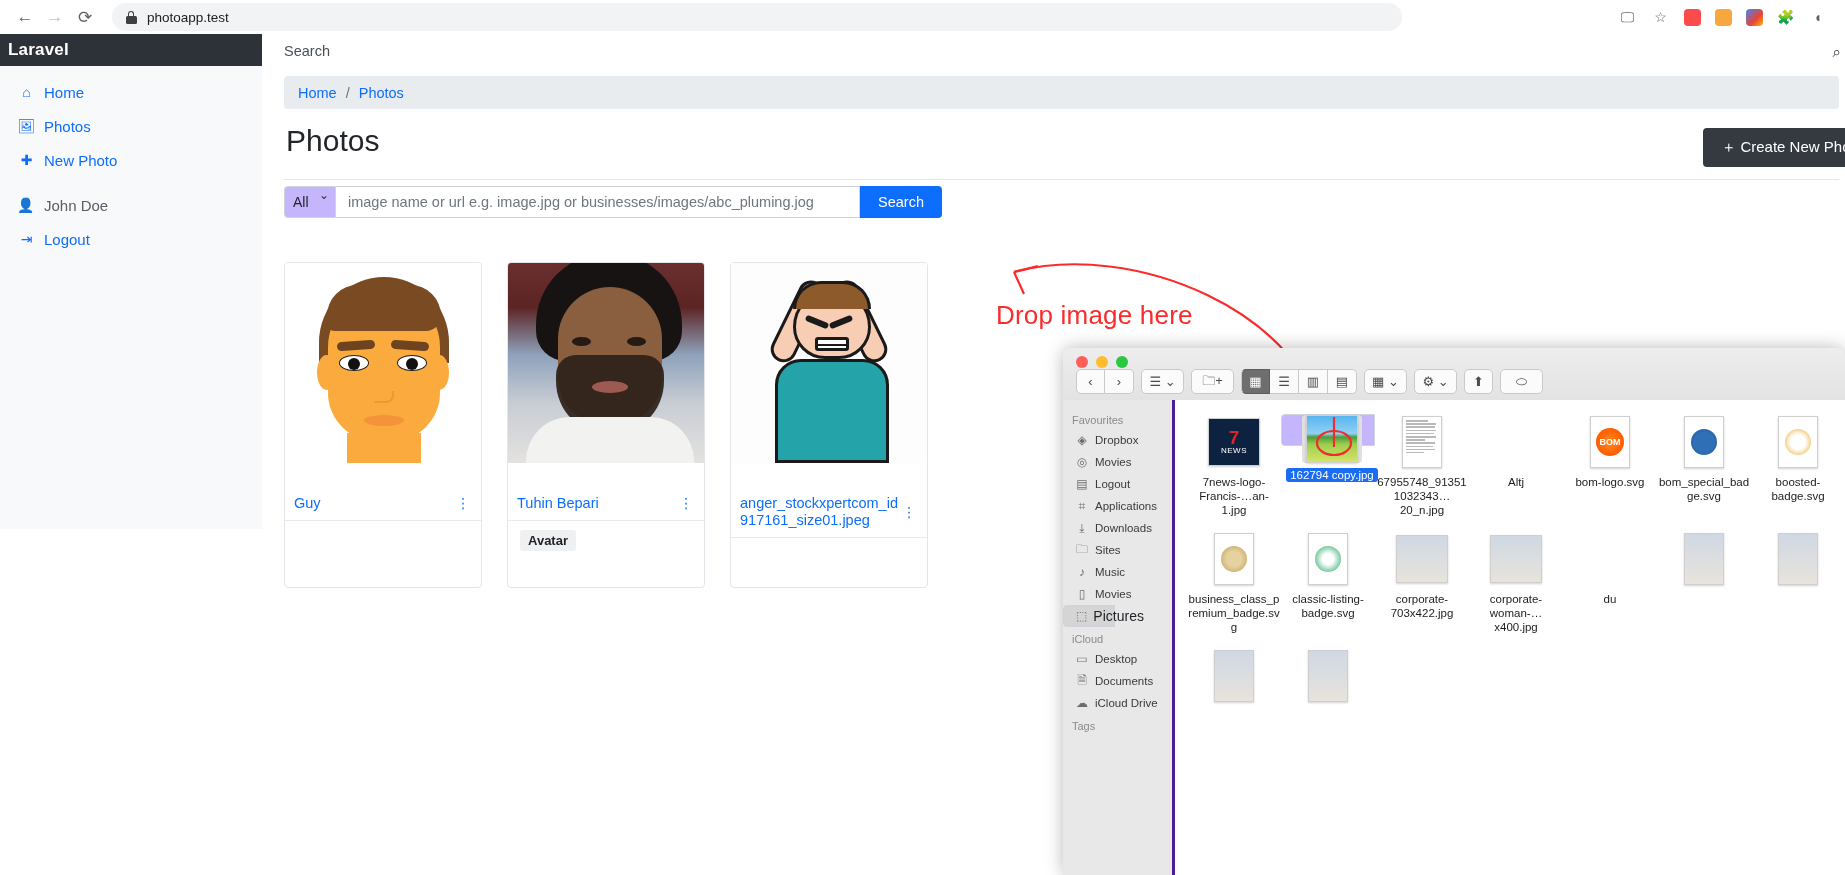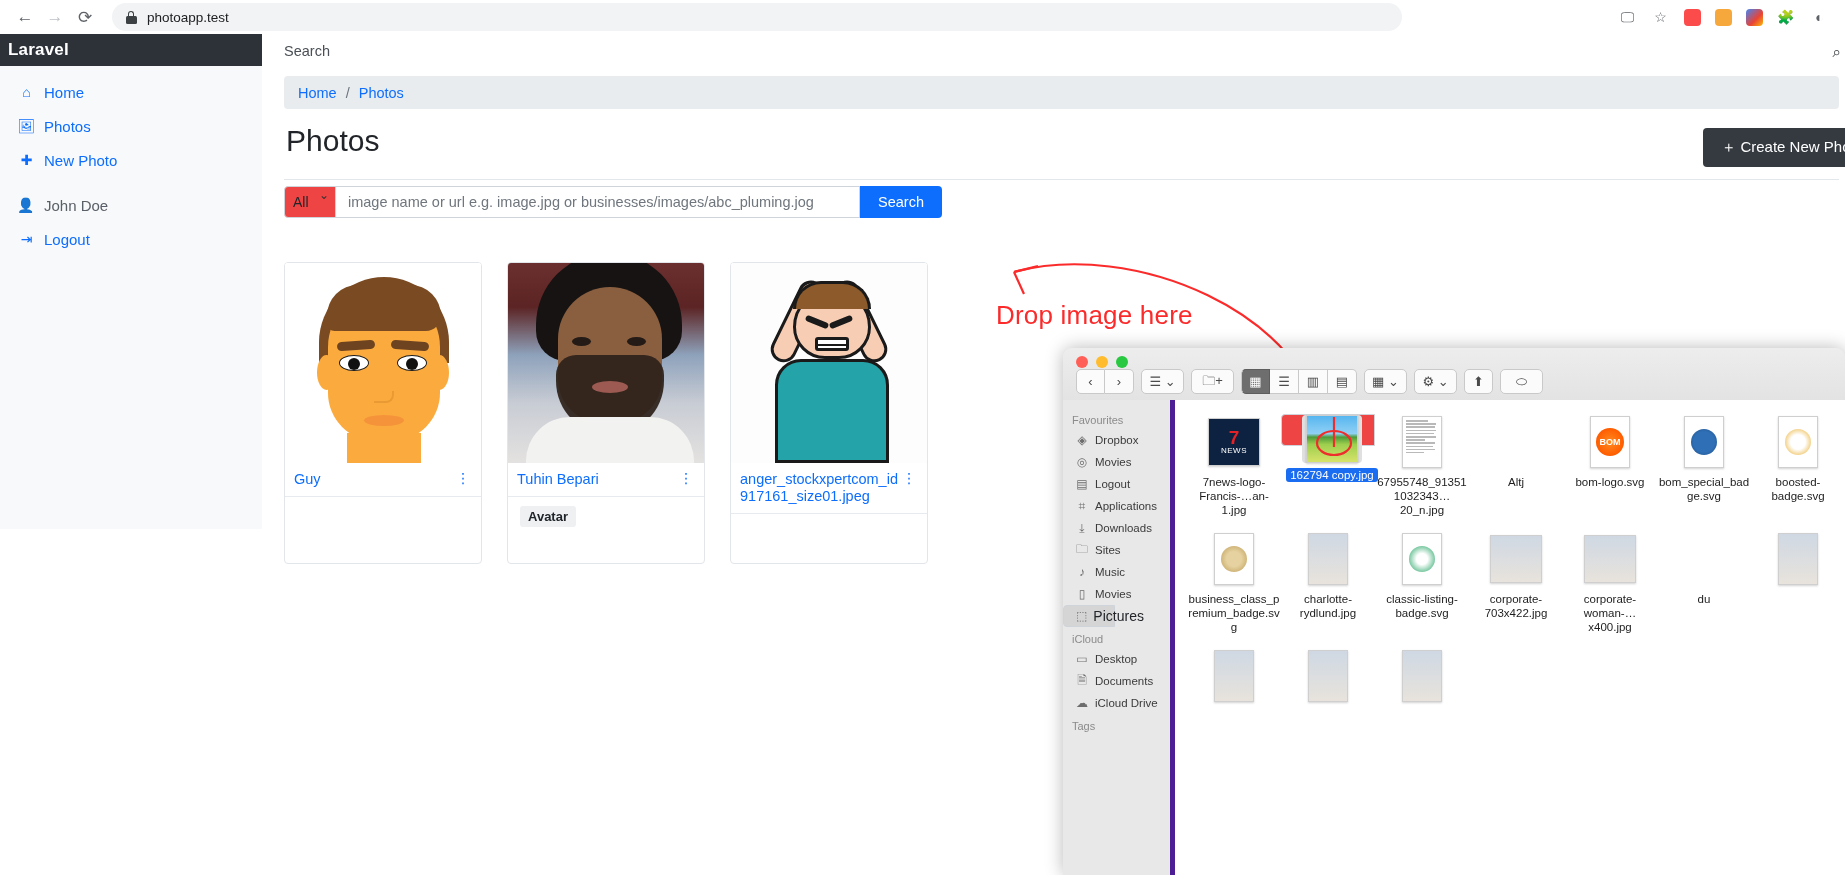--- a/index.html
+++ b/index.html
@@ -72,41 +72,41 @@
   .hr{ position:absolute; top:113px; left:22px; width:1555px; height:1px; background:#e3e6ea;}
   .create-btn{
     position:absolute; top:62px; right:-36px; background:#343a40; color:#fff;
     border:none; border-radius:4px; padding:10px 18px; font-size:15px; cursor:pointer;
     white-space:nowrap;
   }
 
   .filter-row{ position:absolute; top:120px; left:22px; display:flex; height:32px;}
   .sel{
     width:52px; height:32px; border:1px solid #ced4da; border-radius:4px 0 0 4px;
-    background:#ef4444; font-size:14px; color:#212529; padding-left:8px;
+    background:#c4b5fd; font-size:14px; color:#212529; padding-left:8px;
     font-family:"Liberation Sans", sans-serif; appearance:none; cursor:pointer;
   }
   .sel-wrap{ position:relative;}
   .sel-wrap::after{ content:"⌄"; position:absolute; right:7px; top:2px; font-size:12px; color:#333; pointer-events:none;}
   .txt-input{
     width:524px; height:32px; border:1px solid #ced4da; border-left:none;
     font-size:14.5px; padding-left:12px; color:#212529; outline:none;
     font-family:"Liberation Sans", sans-serif;
   }
   .txt-input::placeholder{ color:#6f767d;}
   .srch-btn{
     height:32px; background:#0d6efd; color:#fff; border:none; border-radius:0 4px 4px 0;
     padding:0 18px; font-size:14.5px; cursor:pointer; font-family:"Liberation Sans", sans-serif;
   }
 
   
   .cards{ position:absolute; top:196px; left:22px; display:flex; gap:25px;}
   .card{ width:198px; background:#fff; border:1px solid #e2e5e9; border-radius:4px; overflow:hidden;}
   .card-img{ width:100%; height:200px; background:#fff; position:relative; overflow:hidden;}
-  .card-head{ display:flex; align-items:flex-start; justify-content:space-between; padding:8px 8px 8px 9px;}
+  .card-head{ display:flex; align-items:center; justify-content:space-between; padding:8px 8px 8px 9px;margin-top:24px;}
   .card-title{ color:#0d6efd; font-size:14.5px; line-height:1.16; word-break:break-word; cursor:pointer;}
   .kebab{ color:#0d6efd; font-size:14px; line-height:1; cursor:pointer; padding:0 3px; letter-spacing:0; }
   .card-body{ border-top:1px solid #e7eaee; min-height:50px; padding:9px 12px;}
   .badge{ background:#eef0f2; color:#212529; font-size:13px; font-weight:700; border-radius:3px; padding:3px 8px; display:inline-block;}
 
   
   .av{ position:absolute; inset:0; background:#fff;}
   .av .hair{ position:absolute; left:34px; top:14px; width:130px; height:86px; background:#7a4a22; border-radius:65px 65px 0 0;}
   .av .face{ position:absolute; left:43px; top:28px; width:112px; height:150px; background:#fbab3e; border-radius:56px 56px 48px 48px;}
   .av .ear{ position:absolute; top:92px; width:19px; height:35px; background:#fbab3e; border-radius:50%;}
@@ -163,21 +163,21 @@
   .fin-tools{ position:absolute; top:21px; left:13px; display:flex; align-items:center; gap:7px;}
   .tbtn{ height:25px; min-width:29px; background:#fbfbfb; border:1px solid #c9c9c9; border-radius:5px;
     display:flex; align-items:center; justify-content:center; font-size:13px; color:#4a4a4a; cursor:pointer;}
   .tgroup{ display:flex; }
   .tgroup .tbtn{ border-radius:0; border-left:none;}
   .tgroup .tbtn:first-child{ border-radius:5px 0 0 5px; border-left:1px solid #c9c9c9;}
   .tgroup .tbtn:last-child{ border-radius:0 5px 5px 0;}
   .tbtn.active{ background:#6e6e6e; color:#fff; border-color:#5d5d5d;}
   .tbtn.wide{ min-width:43px;}
   .fin-body{ position:absolute; top:52px; left:0; right:0; bottom:0; display:flex;}
-  .fin-side{ width:112px; background:#e9e8e8; border-right:5px solid #4c1d95; padding-top:8px; font-size:11.5px; color:#3b3b3b;}
+  .fin-side{ width:112px; background:#e9e8e8; border-right:3px solid #4c1d95; padding-top:8px; font-size:11.5px; color:#3b3b3b;}
   .fin-group{ color:#8b8b8b; padding:6px 0 3px 9px; font-size:11px;}
   .fin-row{ display:flex; align-items:center; gap:6px; padding:3px 0 3px 12px; height:22px; cursor:pointer;}
   .fin-row.sel{ background:#d6d5d5;}
   .fin-ico{ width:14px; text-align:center; font-size:12px; color:#6d6d6d;}
   .fin-grid{ flex:1; background:#ffffff; padding:14px 0 0 12px; display:flex; flex-wrap:wrap; align-content:flex-start;}
   .f-item{ width:94px; display:flex; flex-direction:column; align-items:center; margin-bottom:14px; cursor:pointer;}
   .f-thumb{ width:60px; height:56px; display:flex; align-items:center; justify-content:center; position:relative;}
   .f-name{ font-size:11.5px; color:#1d1d1d; text-align:center; line-height:1.22; margin-top:5px; width:92px; word-break:break-word;}
   .f-item.sel .f-thumb{ background:#e0e0e0; border-radius:4px;}
   .f-item.sel .f-name{ background:#1a6cf0; color:#fff; border-radius:3px; padding:0 3px;}
@@ -517,28 +517,20 @@
 
       <div class="f-item">
         <div class="f-thumb">
             <div class="thumb-frame thumb-tall">
               <span class="circ-badge" style="background:radial-gradient(circle,#e6d2a0 40%,#bb9a55)"></span>
             </div>
           </div>
         <div class="f-name">business_class_premium_badge.svg</div>
       </div>
 
-      <div class="f-item">
-        <div class="f-thumb">
-            <div class="thumb-frame thumb-tall">
-              <div class="person"></div>
-            </div>
-          </div>
-        <div class="f-name">charlotte-rydlund.jpg</div>
-      </div>
 
       <div class="f-item">
         <div class="f-thumb">
             <div class="thumb-frame thumb-tall">
               <span class="circ-badge" style="background:radial-gradient(circle,#fff 30%,#18a05c)"></span>
             </div>
           </div>
         <div class="f-name">classic-listing-badge.svg</div>
       </div>
 

